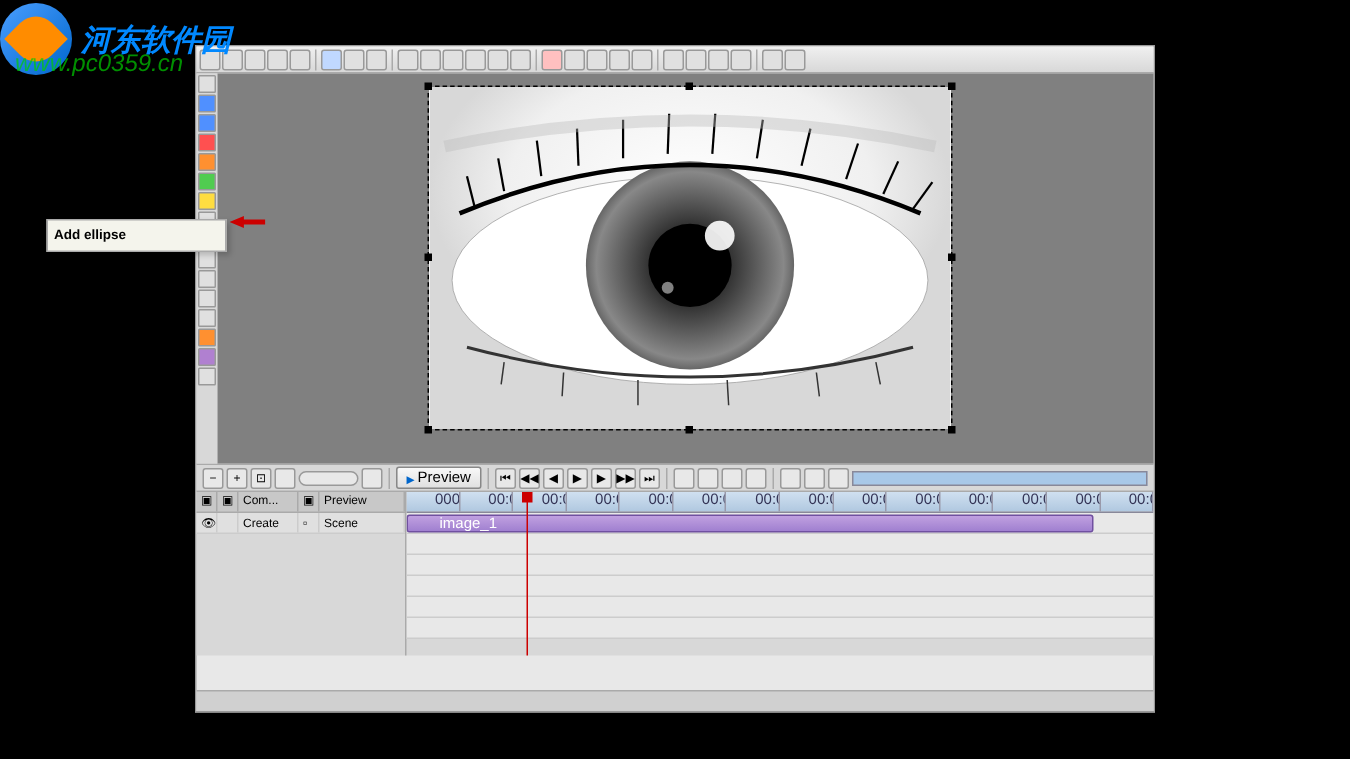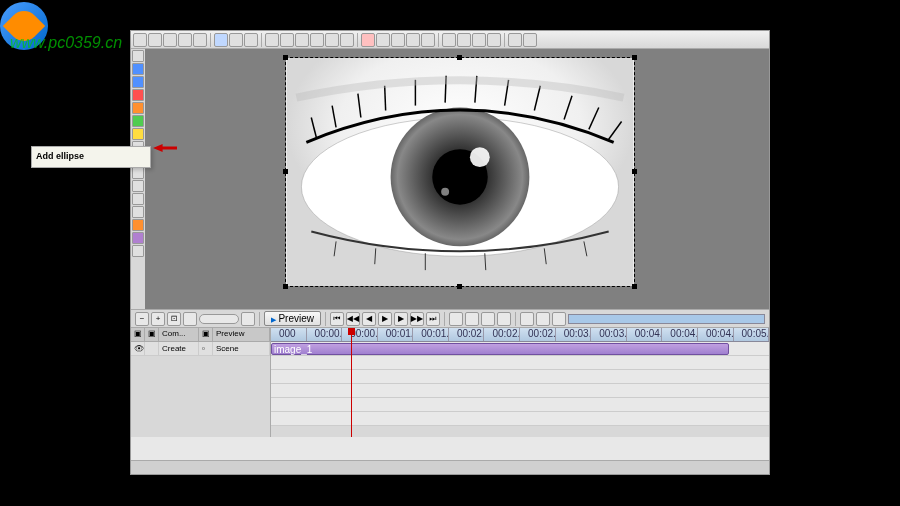--- a/index.html
+++ b/index.html
@@ -46,32 +46,33 @@
 .scene-tab{padding:1px 6px;background:#f8f8f8;border-right:1px solid #aaa}
 .image-tab{padding:1px 6px;border-right:1px solid #aaa}
 .timeline-panel{display:flex;height:110px;background:#d8d8d8;border-top:1px solid #aaa}
 .layers-col{width:140px;border-right:1px solid #aaa}
 .layer-header{height:14px;display:flex;background:#c8c8c8;border-bottom:1px solid #aaa}
 .layer-hcell{border-right:1px solid #aaa;padding:1px 3px;font-size:8px}
 .layer-row{height:14px;display:flex;border-bottom:1px solid #ccc;background:#e0e0e0}
 .layer-cell{border-right:1px solid #ccc;padding:1px 3px;font-size:8px;display:flex;align-items:center}
 .track-col{flex:1;overflow:hidden}
 .track-ruler{height:14px;background:linear-gradient(#d0e0f0,#b0c8e0);border-bottom:1px solid #889;display:flex;font-size:7px;color:#335;position:relative}
-.ruler-tick{flex:1;border-right:1px solid #99a;padding-left:8px;white-space:nowrap;overflow:hidden}
+.ruler-tick{flex:1;border-right:1px solid #99a;padding-left:19px;white-space:nowrap;overflow:hidden}
 .playhead{position:absolute;top:0;left:80px;width:1px;height:110px;background:#cc0000;z-index:2}
 .playhead::before{content:"";position:absolute;top:0;left:-3px;width:7px;height:7px;background:#cc0000}
 .track-row{height:14px;border-bottom:1px solid #ccc;position:relative;background:#e8e8e8}
-.clip{position:absolute;top:1px;left:0;height:12px;background:linear-gradient(#c0a0e0,#a080d0);border:1px solid #7050a0;border-radius:2px;font-size:8px;padding:0 2px;color:#fff;display:flex;align-items:center}
+.clip{position:absolute;top:1px;left:0;height:12px;background:linear-gradient(#c0a0e0,#a080d0);border:1px solid #7050a0;border-radius:2px;font-size:8px;padding:0 21px;color:#fff;display:flex;align-items:center}
 .status-bar{position:absolute;bottom:0;height:14px;width:100%;background:#d0d0d0;border-top:1px solid #aaa}
 </style>
 </head>
 <body>
 
 <div class="watermark-logo">
   <div class="logo-circle"></div>
+  <div class="logo-text">河东软件园</div>
 </div>
 <div class="watermark-url">www.pc0359.cn</div>
 
 <div class="app">
   <div class="toolbar">
     <div class="tb-icon"></div>
     <div class="tb-icon"></div>
     <div class="tb-icon"></div>
     <div class="tb-icon"></div>
     <div class="tb-icon"></div>

